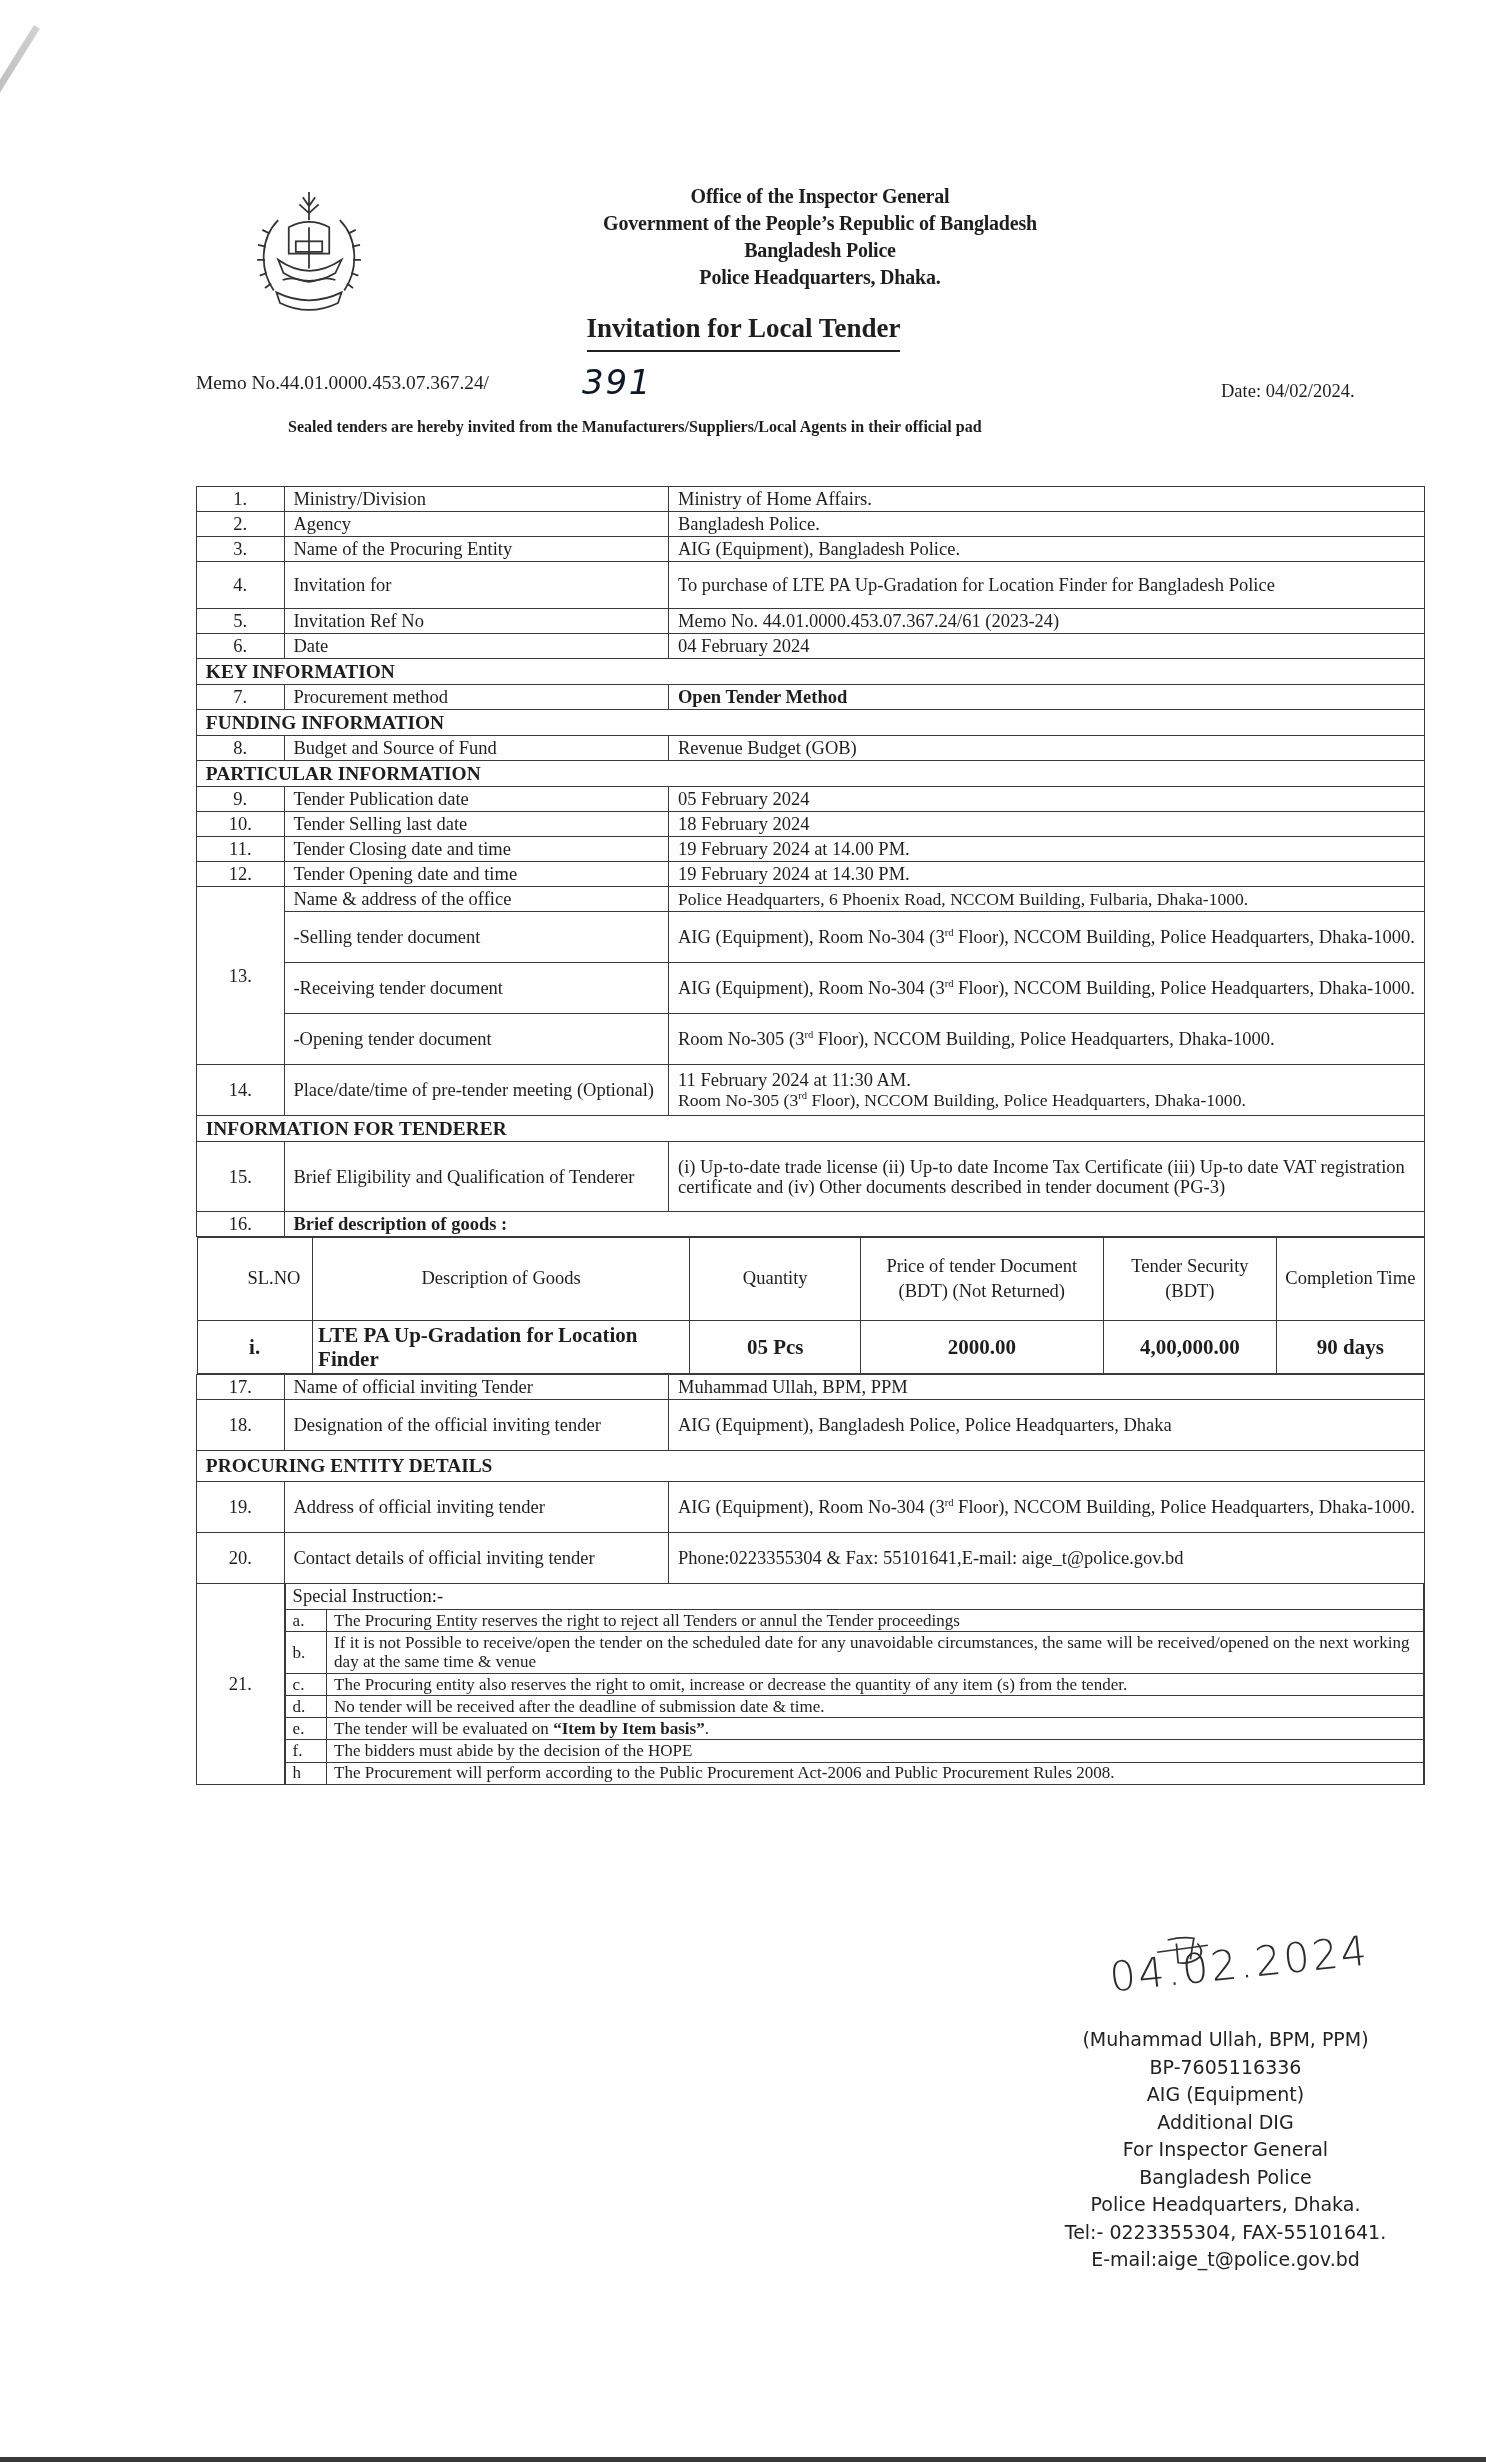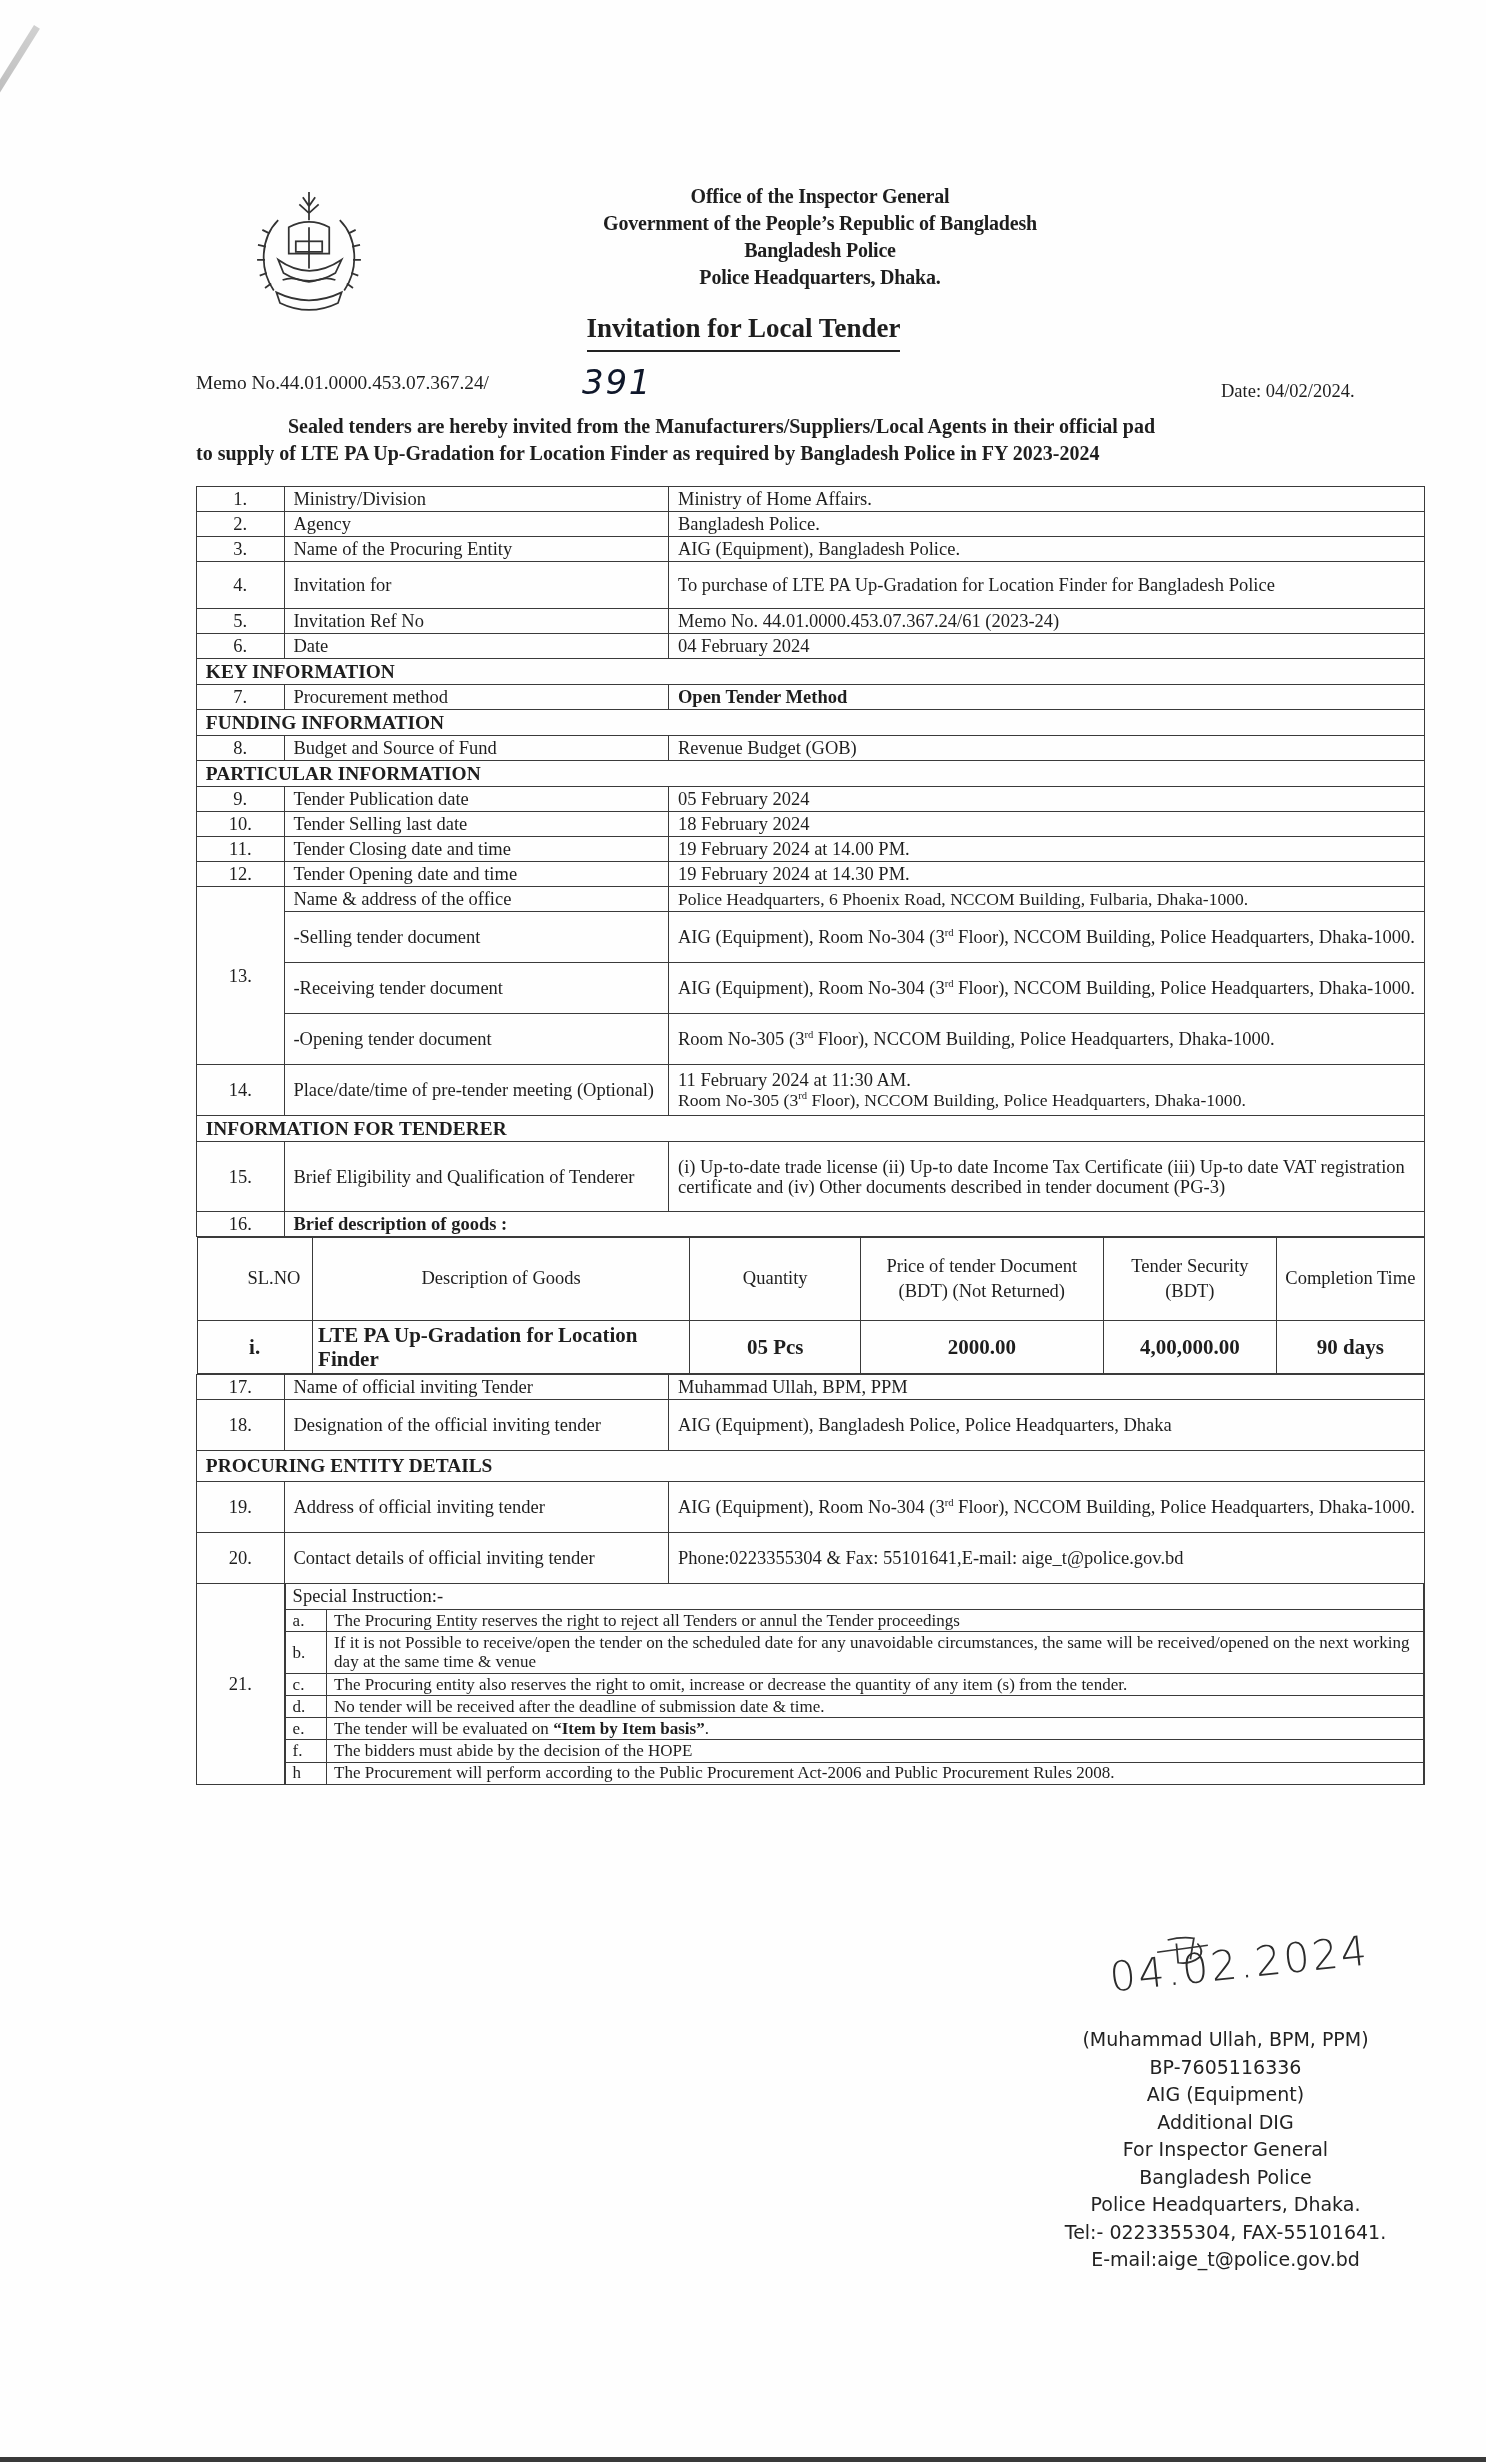--- a/index.html
+++ b/index.html
@@ -17,21 +17,21 @@
   .header { position: absolute; left: 379px; width: 882px; top: 183px; text-align: center;
     font-weight: bold; font-size: 20px; line-height: 27px; letter-spacing: -0.2px; }
   .title { position: absolute; left: 0; width: 1487px; top: 313px; text-align: center;
     font-weight: bold; font-size: 27px; }
   .title span { border-bottom: 2.6px solid #222; padding-bottom: 7px; }
   .memo { position: absolute; left: 196px; top: 372px; font-size: 19.4px; }
   .memo-hand { position: absolute; left: 582px; top: 362px; font-size: 34px;
     font-family: "DejaVu Sans", sans-serif; font-style: italic; font-weight: 300; color: #0f172a; letter-spacing: 1.8px; }
   .date { position: absolute; left: 1221px; top: 381px; font-size: 18.5px; }
   .intro { position: absolute; left: 196px; width: 1235px; top: 413px; font-weight: bold;
-    font-size: 20px; line-height: 27px; }
+    font-size: 16px; line-height: 27px; }
   .intro .l1 { display: block; padding-left: 92px; white-space: nowrap; }
   .intro .l2 { display: block; white-space: nowrap; }
 
   table.main { position: absolute; left: 196px; top: 486px; width: 1229px;
     border-collapse: collapse; font-size: 18.5px; line-height: 20px; }
   table.main td { border: 1.4px solid #3a3a3a; padding: 0 8.8px; vertical-align: middle; }
   td.num { width: 69px; text-align: center; }
   td.lbl { width: 366px; }
   td.sec { font-weight: bold; font-size: 19.4px; padding-left: 7px; height: 25px; }
   tr.r1 td { height: 24px; }
@@ -88,21 +88,20 @@
 </div>
 
 <div class="title"><span>Invitation for Local Tender</span></div>
 
 <div class="memo">Memo No.44.01.0000.453.07.367.24/</div>
 <div class="memo-hand">391</div>
 <div class="date">Date: 04/02/2024.</div>
 
 <div class="intro">
   <span class="l1">Sealed tenders are hereby invited from the Manufacturers/Suppliers/Local Agents in their official pad</span>
-  <span class="l2">to supply of LTE PA Up-Gradation for Location Finder as required by Bangladesh Police in FY 2023-2024</span>
 </div>
 
 <table class="main">
   <tbody>
       <tr class="r1">
     <td class="num">1.</td>
     <td class="lbl">Ministry/Division</td>
     <td>Ministry of Home Affairs.</td>
   </tr>
   <tr class="r1">

